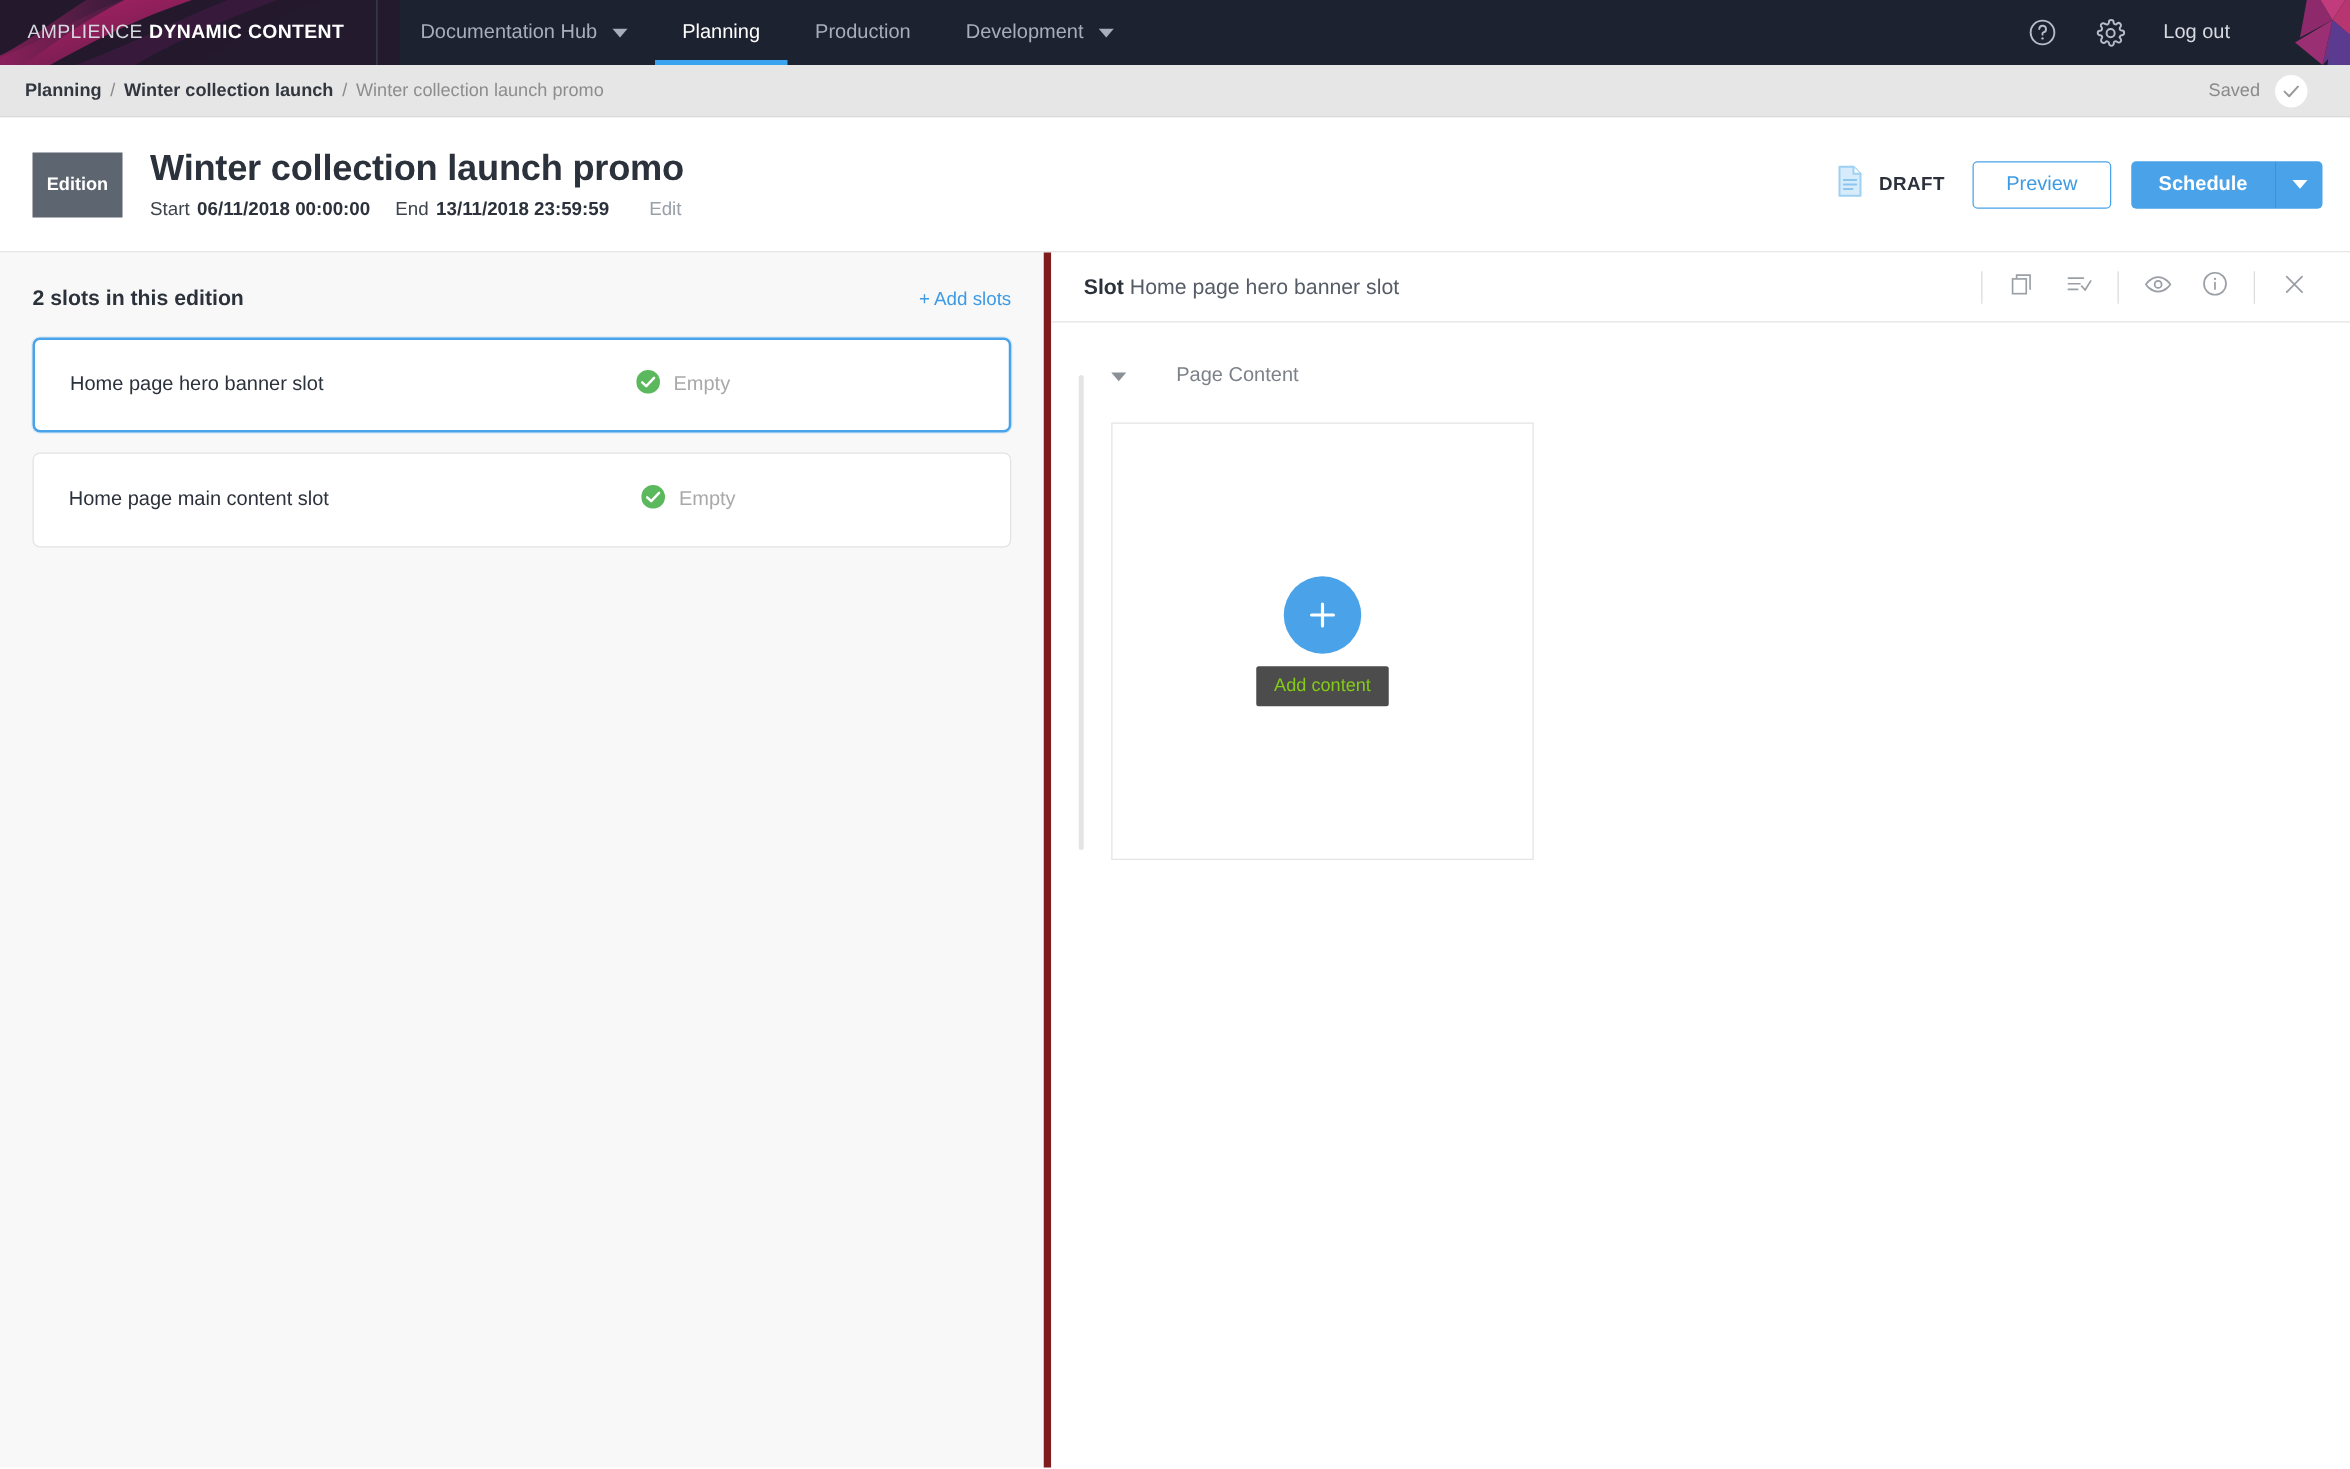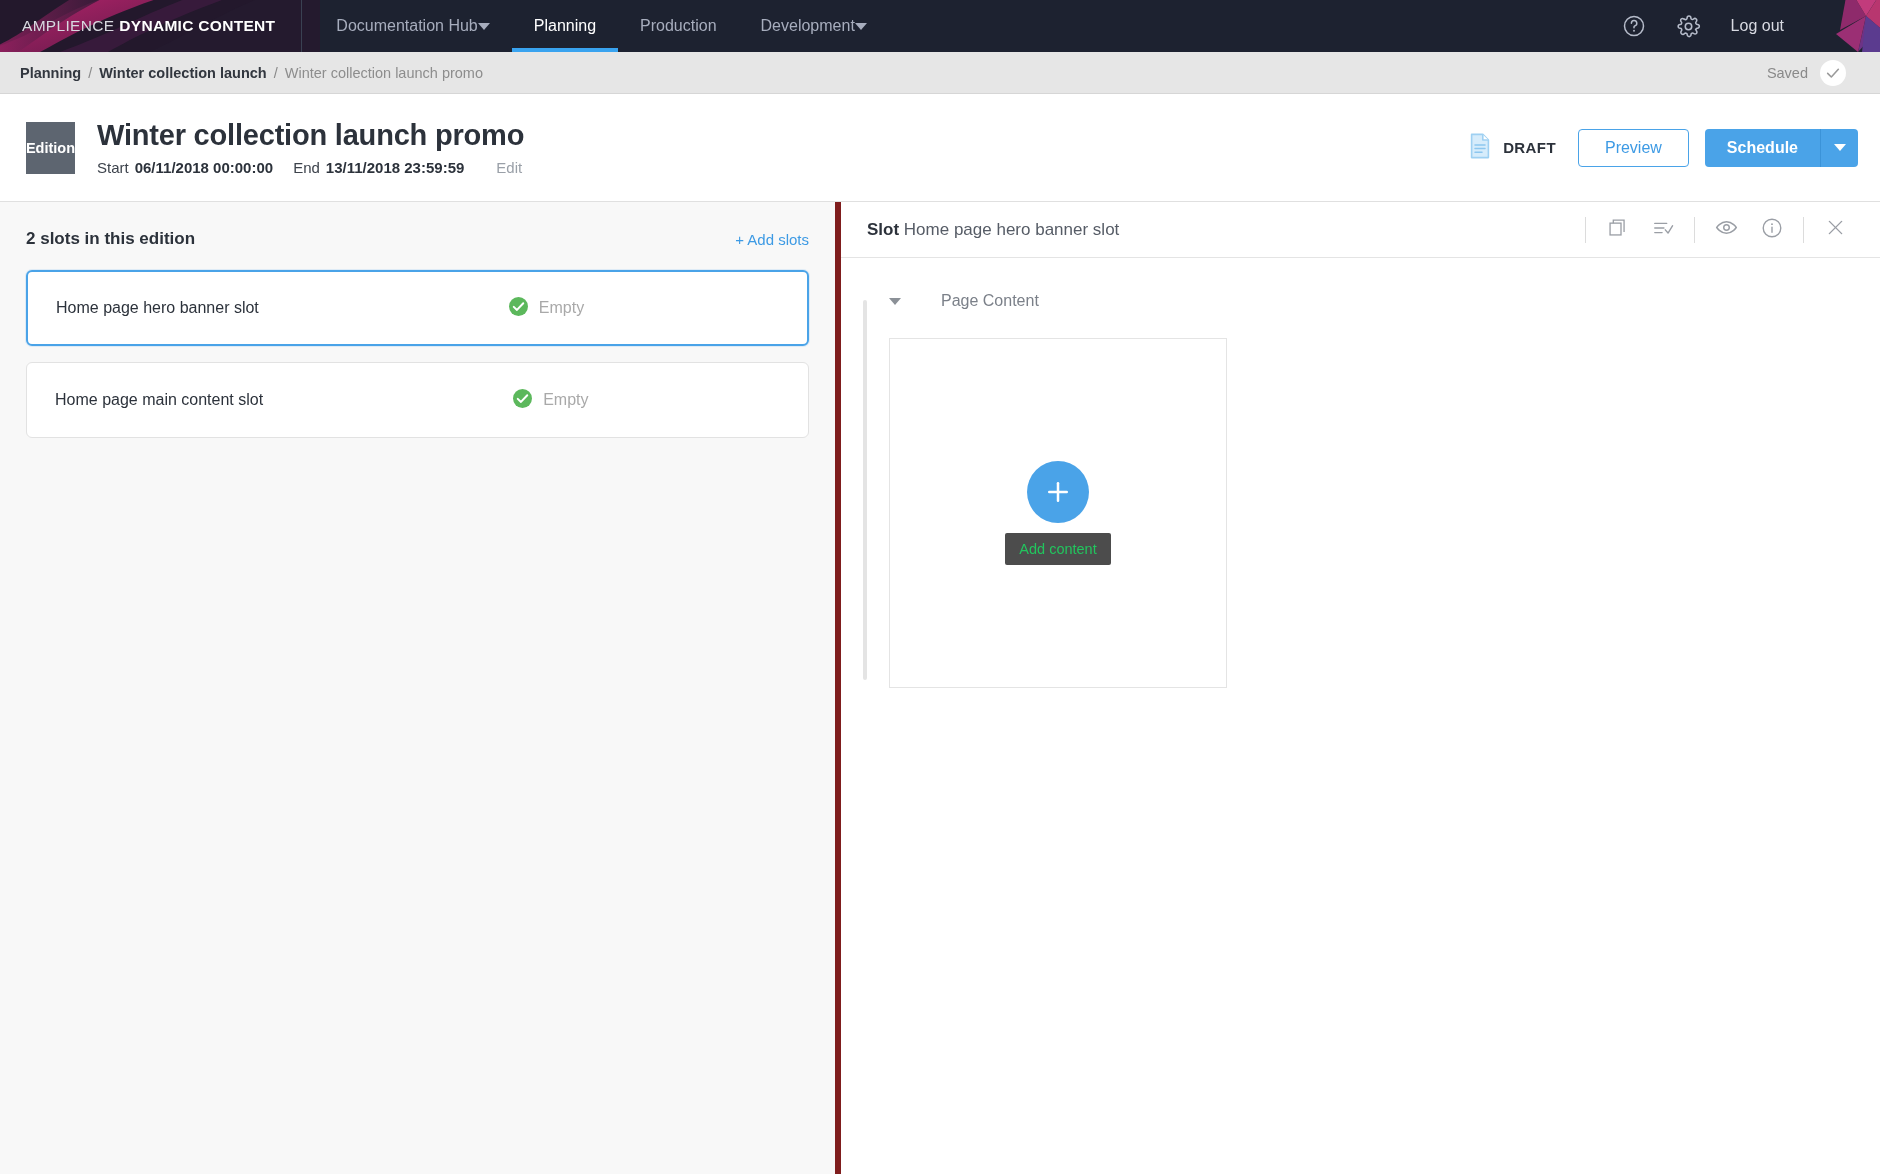--- a/index.html
+++ b/index.html
@@ -34,21 +34,21 @@
     padding: 0 26px 0 22px;
     border-right: 1px solid #3a4152;
     white-space: nowrap;
   }
   .brand-light { color: #d8d9e0; font-size: 15.5px; letter-spacing: .3px; }
   .brand-bold  { color: #ffffff; font-size: 15.5px; font-weight: bold; letter-spacing: .3px; margin-left: 5px;}
 
   .navtabs { position: relative; z-index: 2; display: flex; align-items: stretch; margin-left: 12px; }
   .navtab {
     position: relative;
-    display: flex; align-items: center; 
+    display: flex; align-items: center; gap: 12px;
     padding: 0 22px;
     color: #a7adbd; font-size: 16px;
     cursor: pointer;
     white-space: nowrap;
   }
   .navtab.active { color: #ffffff; }
   .navtab.active::after {
     content: ""; position: absolute; left: 0; right: 0; bottom: 0; height: 4px;
     background: #39a3ef;
   }
@@ -89,21 +89,21 @@
 
   
   .pagehead {
     height: 108px;
     background: #ffffff;
     border-bottom: 1px solid #e0e0e0;
     display: flex; align-items: center;
     padding: 0 22px 0 26px;
   }
   .edition-badge {
-    width: 49px; height: 52px;
+    width: 72px; height: 52px;
     background: #5d6570;
     color: #fff;
     font-size: 14.5px; font-weight: bold;
     display: flex; align-items: center; justify-content: center;
     flex: none;
   }
   .title-block { margin-left: 22px; }
   .page-title { font-size: 29px; font-weight: bold; color: #2c323b; letter-spacing: -.2px; line-height: 1.15;}
   .page-sub { margin-top: 7px; display: flex; align-items: flex-start; gap: 6px; font-size: 15px; color: #3d434c;}
   .sub-label { color: #3d434c; }
@@ -219,21 +219,21 @@
     width: 62px; height: 62px; border-radius: 50%;
     background: #4aa3e8;
     display: flex; align-items: center; justify-content: center;
     cursor: pointer;
     border: none;
   }
   .add-fab svg { display: block; }
   .tooltip {
     margin-top: 10px;
     background: #4c4c4c;
-    color: #22c55e;
+    color: #84cc16;
     font-size: 14.5px;
     padding: 8px 14px;
     border-radius: 2px;
     white-space: nowrap;
   }
 </style>
 </head>
 <body>
 
 <div class="topbar">

